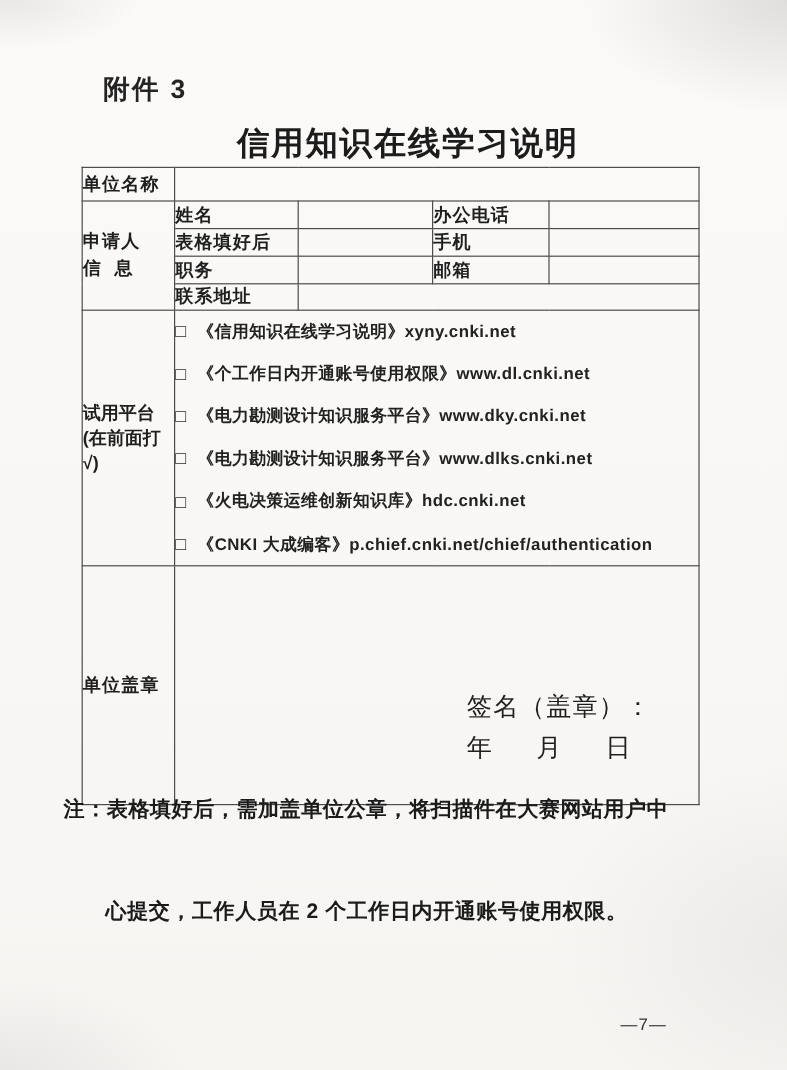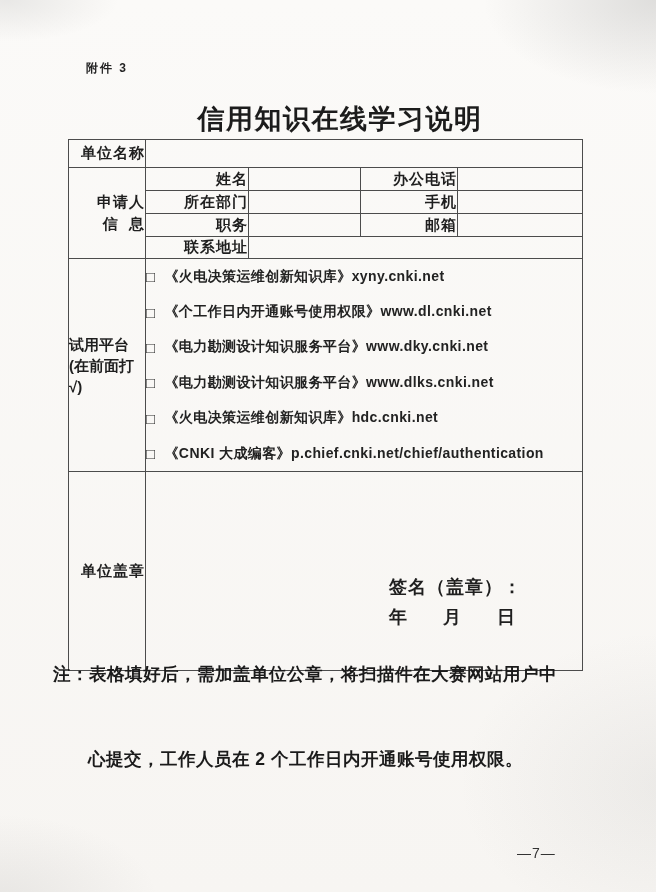--- a/index.html
+++ b/index.html
@@ -7,43 +7,43 @@
     position:relative;width:656px;height:892px;margin:0 auto;overflow:hidden;
     background:
       radial-gradient(ellipse 240px 130px at 100% 0%, rgba(110,110,110,.20), rgba(110,110,110,0) 72%),
       radial-gradient(ellipse 160px 60px at 1% 0%, rgba(120,120,120,.14), rgba(120,120,120,0) 70%),
       radial-gradient(ellipse 300px 220px at 102% 88%, rgba(130,130,130,.10), rgba(130,130,130,0) 70%),
       radial-gradient(ellipse 220px 120px at 0% 101%, rgba(120,120,120,.12), rgba(120,120,120,0) 72%),
       linear-gradient(#fbfaf8, #f7f5f2);
     font-family:"Liberation Sans","DejaVu Sans",sans-serif;
     color:#242424;
   }
-  .attachment{position:absolute;left:86px;top:60px;font-size:12px;font-weight:700;letter-spacing:2px;}
+  .attachment{position:absolute;left:86px;top:60px;font-size:22px;font-weight:700;letter-spacing:2px;}
   .title{position:absolute;left:0;top:89px;width:100%;margin:12px;text-align:center;
          font-size:27px;font-weight:700;letter-spacing:1.5px;color:#1c1c1c;}
 
   table.form{position:absolute;left:68px;top:139px;width:514px;border-collapse:collapse;table-layout:fixed;}
   table.form td{border:1px solid #4c4c4c;padding:0;font-size:15px;vertical-align:middle;color:#1f1f1f;}
   tr.r-unit{height:28px;} tr.r-sub{height:23px;} tr.r-addr{height:22px;}
   tr.r-trial{height:213px;} tr.r-seal{height:199px;}
 
-  td.hdr{font-weight:700;text-align:right;letter-spacing:1px;margin-left:16px;}
-  td.sub-label{font-weight:700;text-align:right;padding-left:7px;letter-spacing:1px;}
+  td.hdr{font-weight:700;text-align:left;letter-spacing:1px;margin-left:16px;}
+  td.sub-label{font-weight:700;text-align:left;padding-left:7px;letter-spacing:1px;}
   .two-line div{line-height:22px;white-space:pre;}
 
   td.trial-label{font-weight:700;text-align:left;font-size:14px;letter-spacing:0;}
   td.trial-label div{line-height:21px;}
 
   td.trial-cell{vertical-align:top;padding:1px 0 0 28px;}
   .trial-item{height:35.4px;display:flex;align-items:center;font-size:14px;font-weight:600;
               letter-spacing:.4px;color:#222;}
   .cbx{display:inline-block;font-size:15px;font-weight:400;margin-right:9px;line-height:1;color:#2b2b2b;}
 
   td.seal-cell{position:relative;}
-  .sig-block{position:absolute;left:243px;top:103px;font-size:18px;font-weight:700;color:#1f1f1f;}
+  .sig-block{position:absolute;left:243px;top:103px;font-size:21px;font-weight:400;color:#1f1f1f;}
   .sig-line{letter-spacing:1px;}
   .date-line{margin-top:6px;word-spacing:27px;letter-spacing:2px;}
 
   .note{position:absolute;left:53px;top:656px;font-size:17.5px;font-weight:700;line-height:37px;
         letter-spacing:.5px;color:#1b1b1b;}
   .note .l2{padding-left:35px;margin-top:48px;}
   .page-number{position:absolute;left:517px;top:845px;font-size:14px;letter-spacing:1px;color:#333;}
 </style>
 </head>
 <body>
@@ -73,21 +73,21 @@
         <div>申请人</div>
         <div>信  息</div>
       </td>
       <td class="sub-label">姓名</td>
       <td></td>
       <td class="sub-label">办公电话</td>
       <td></td>
     </tr>
 
     <tr class="r-sub">
-      <td class="sub-label">所在部门</td>
+      <td class="sub-label">表格填好后</td>
       <td></td>
       <td class="sub-label">手机</td>
       <td></td>
     </tr>
 
     <tr class="r-sub">
       <td class="sub-label">职务</td>
       <td></td>
       <td class="sub-label">邮箱</td>
       <td></td>
@@ -100,21 +100,21 @@
 
     <tr class="r-trial">
       <td class="trial-label">
         <div>试用平台</div>
         <div>(在前面打</div>
         <div>√)</div>
       </td>
       <td colspan="4" class="trial-cell">
         <div class="trial-item">
           <span class="cbx">□</span>
-          <span>《火电决策运维创新知识库》xyny.cnki.net</span>
+          <span>《信用知识在线学习说明》xyny.cnki.net</span>
         </div>
         <div class="trial-item">
           <span class="cbx">□</span>
           <span>《个工作日内开通账号使用权限》www.dl.cnki.net</span>
         </div>
         <div class="trial-item">
           <span class="cbx">□</span>
           <span>《电力勘测设计知识服务平台》www.dky.cnki.net</span>
         </div>
         <div class="trial-item">

